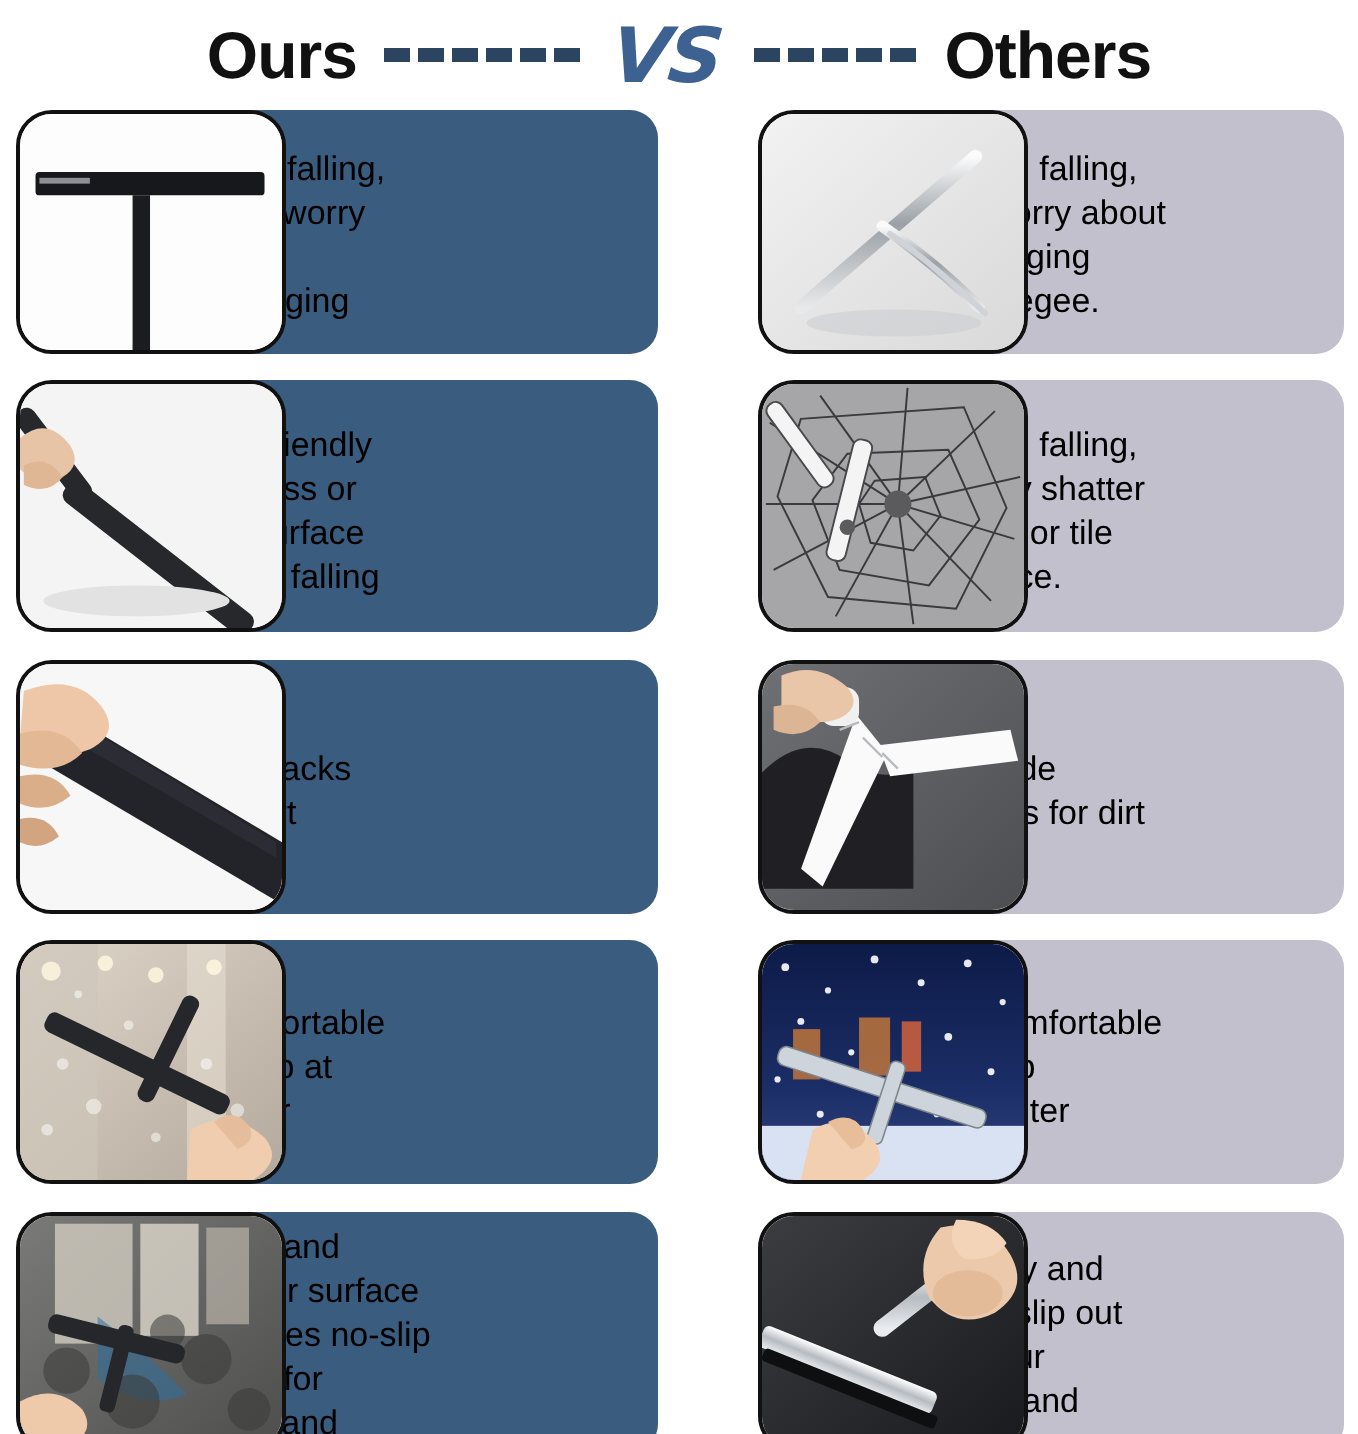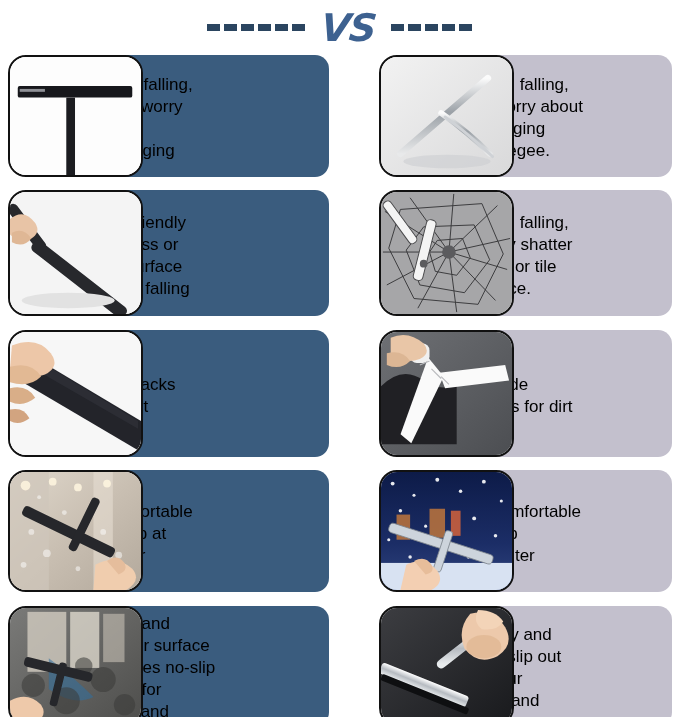--- a/index.html
+++ b/index.html
@@ -92,36 +92,38 @@
   .r5 { height: 124px; }
 
   .side.right .photo { margin-left: 28px; }
   .side.right .panel { left: 86px; width: 235px; }
   .side.right .panel-text { left: 120px; width: 150px; }
 </style>
 </head>
 <body>
 
 <div class="header">
+  <span class="hdr-word">Ours</span>
   <span class="dashes">
     <i class="dash"></i>
     <i class="dash"></i>
     <i class="dash"></i>
     <i class="dash"></i>
     <i class="dash"></i>
     <i class="dash"></i>
   </span>
   <span class="vs-logo">VS</span>
   <span class="dashes">
     <i class="dash"></i>
     <i class="dash"></i>
     <i class="dash"></i>
     <i class="dash"></i>
     <i class="dash"></i>
   </span>
+  <span class="hdr-word">Others</span>
 </div>
 
 <div class="rows">
 
   <div class="row r1">
     <div class="side left">
       <div class="panel ours"></div>
       <div class="photo">
         <svg viewBox="0 0 135 122" preserveAspectRatio="none">
           <rect width="135" height="122" fill="#fdfdfd"></rect>

